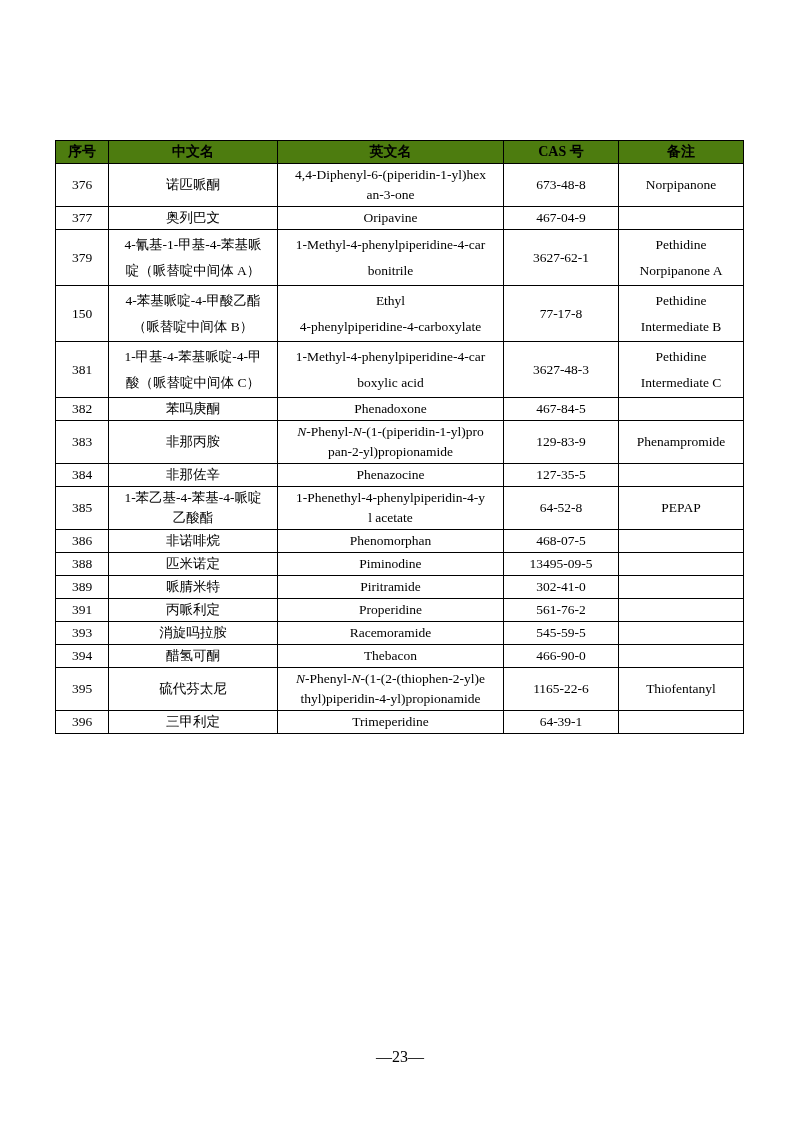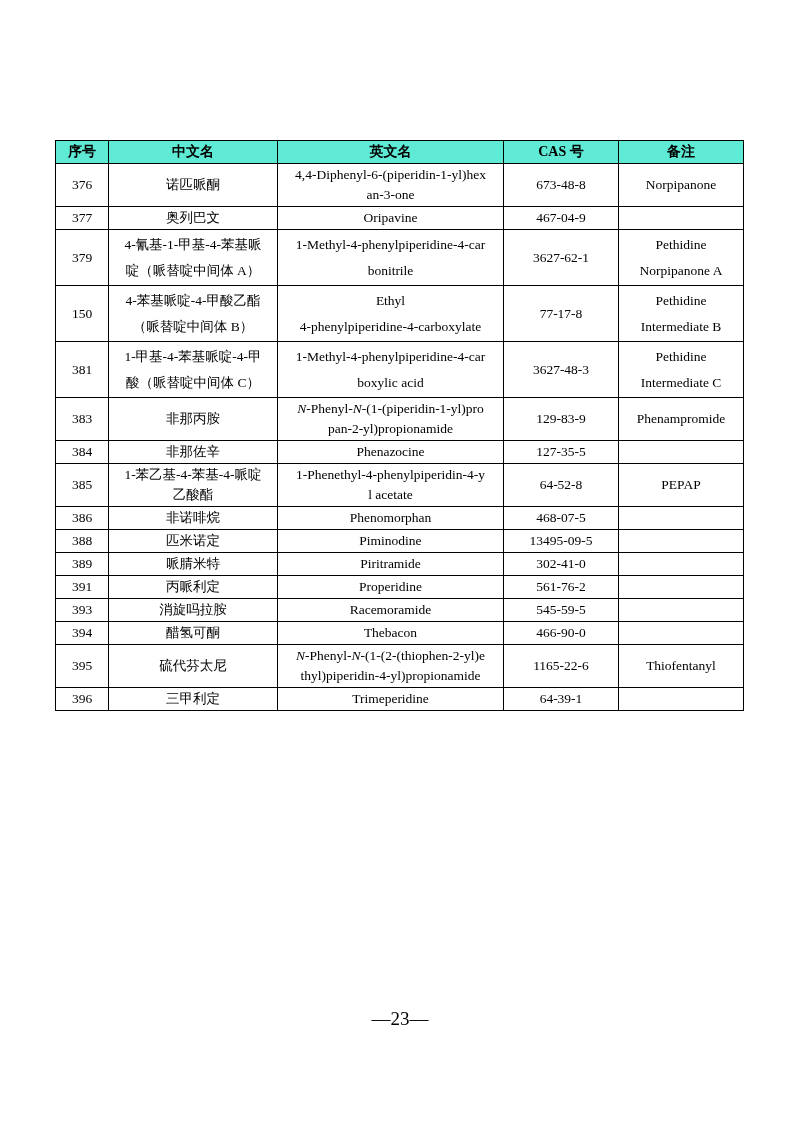--- a/index.html
+++ b/index.html
@@ -15,33 +15,33 @@
   col.c-no{width:53px}
   col.c-zh{width:169px}
   col.c-en{width:226px}
   col.c-cas{width:115px}
   col.c-note{width:125px}
   th,td{
     border:1.5px solid #000;text-align:center;vertical-align:middle;
     padding:1px 2px;overflow:hidden;
   }
   th{
-    background:#5eead4;font-weight:bold;font-size:14px;height:20px;
+    background:#4d7c0f;font-weight:bold;font-size:14px;height:20px;
     line-height:18px;
   }
   td{font-size:13.5px;}
   .ln{line-height:20px;white-space:nowrap;}
   tr.r1{height:22px}
   tr.r2{height:43px}
   tr.r3{height:56px}
   tr.r3 .ln{line-height:26px}
   td i{font-style:italic;}
   .pageno{
-    position:absolute;left:0;right:0;top:1008px;text-align:center;
-    font-size:19px;letter-spacing:0;
+    position:absolute;left:0;right:0;top:1048px;text-align:center;
+    font-size:16px;letter-spacing:0;
   }
 </style>
 </head>
 <body>
 
 <div class="page">
 
   <table class="subst">
     <colgroup>
       <col class="c-no">
@@ -146,20 +146,35 @@
             <div class="ln">boxylic acid</div>
           </td>
           <td>
             <div class="ln">3627-48-3</div>
           </td>
           <td>
             <div class="ln">Pethidine</div>
             <div class="ln">Intermediate C</div>
           </td>
         </tr>
+        <tr class="r1">
+          <td>
+            <div class="ln">382</div>
+          </td>
+          <td>
+            <div class="ln">苯吗庚酮</div>
+          </td>
+          <td>
+            <div class="ln">Phenadoxone</div>
+          </td>
+          <td>
+            <div class="ln">467-84-5</div>
+          </td>
+          <td></td>
+        </tr>
         <tr class="r2">
           <td>
             <div class="ln">383</div>
           </td>
           <td>
             <div class="ln">非那丙胺</div>
           </td>
           <td>
             <div class="ln"><i>N</i>-Phenyl-<i>N</i>-(1-(piperidin-1-yl)pro</div>
             <div class="ln">pan-2-yl)propionamide</div>

